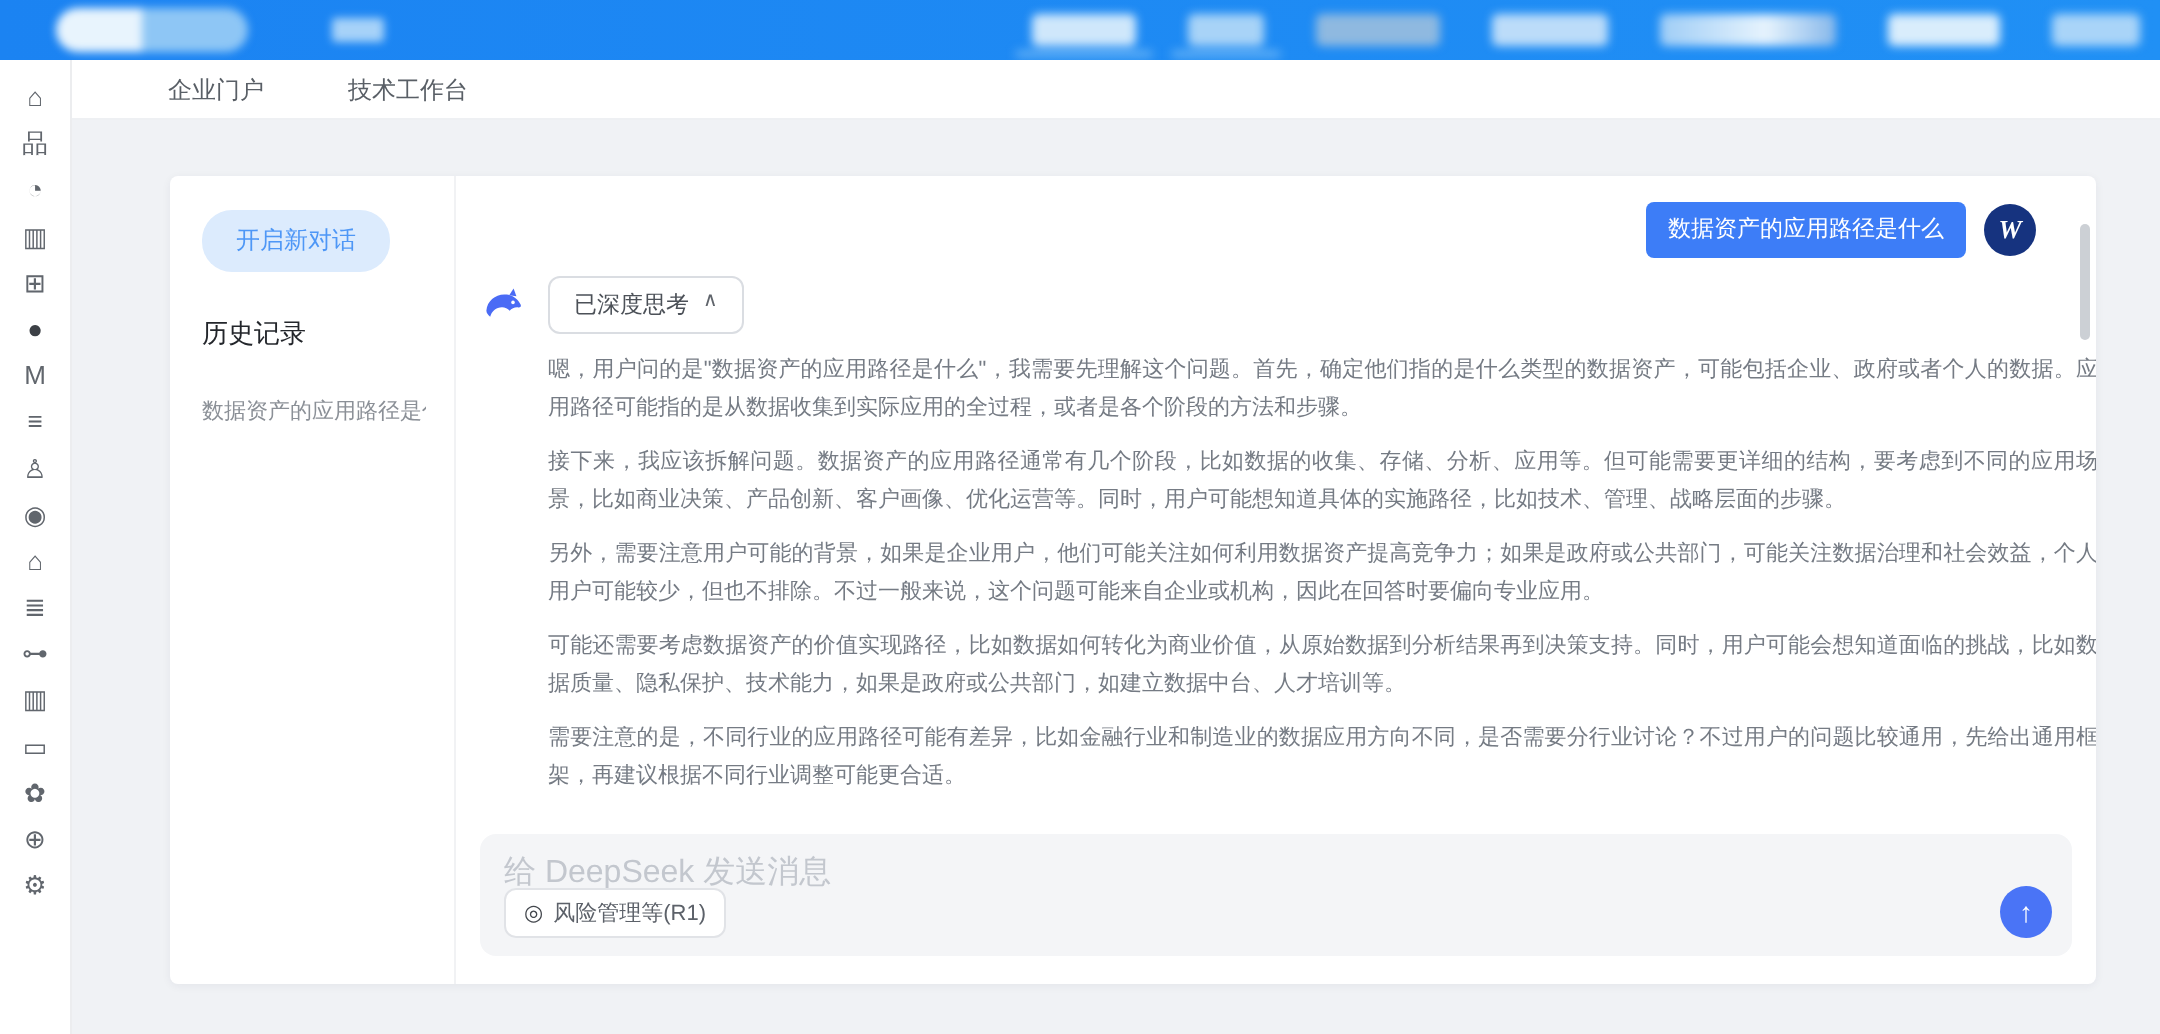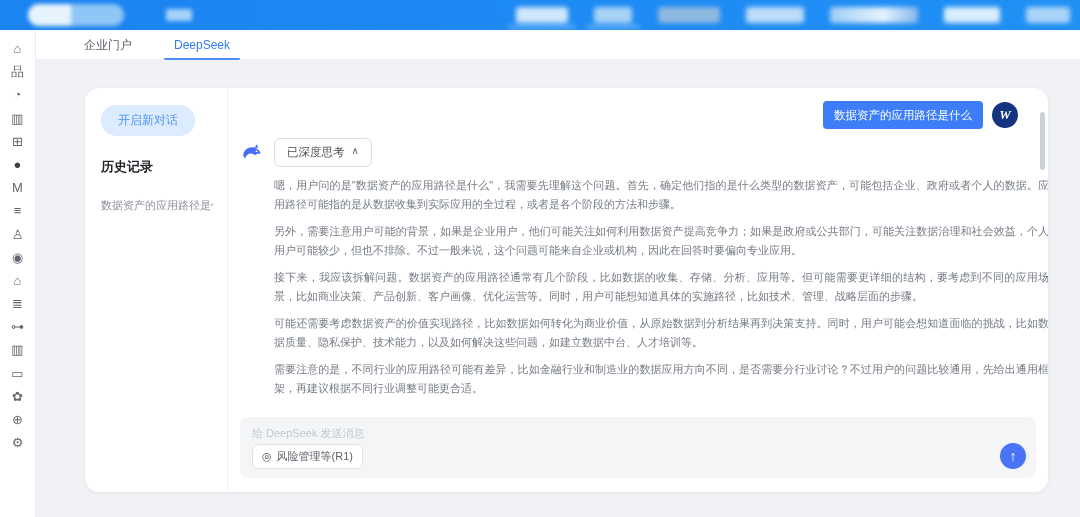--- a/index.html
+++ b/index.html
@@ -21,26 +21,26 @@
   .rail-icon.dark { color:#3c4046; }
 
   
   .tabbar { position:absolute; left:36px; top:30px; right:0; height:30px; background:#fff; border-bottom:1px solid #eef0f3; display:flex; align-items:flex-start; padding-left:34px; gap:14px; }
   .tab { font-size:12px; color:#595f66; padding:0 14px; height:30px; line-height:30px; cursor:pointer; position:relative; }
   .tab.active { color:#2e7cf6; }
   .tab.active::after { content:""; position:absolute; left:4px; right:4px; bottom:0; height:2px; background:#4b90f7; border-radius:1px; }
 
   
   .main { position:absolute; left:36px; top:60px; right:0; bottom:0; background:#f0f2f5; }
-  .card { position:absolute; left:49px; top:28px; width:963px; height:404px; background:#fff; border-radius:14px; box-shadow:0 1px 5px rgba(30,40,60,.06); display:flex; }
+  .card { position:absolute; left:49px; top:28px; width:963px; height:404px; background:#fff; border-radius:4px; box-shadow:0 1px 5px rgba(30,40,60,.06); display:flex; }
 
   
   .history { width:142px; padding:17px 14px 0 16px; flex:none; }
   .new-chat-btn { display:inline-block; background:#dcebfd; color:#4e97f6; font-size:12px; padding:7px 17px; border-radius:15px; cursor:pointer; }
-  .history-title { font-size:13px; color:#23262b; font-weight:700; margin-top:22px; }
+  .history-title { font-size:13px; color:#23262b; font-weight:400; margin-top:22px; }
   .history-item { font-size:11px; color:#8b9097; margin-top:22px; cursor:pointer; white-space:nowrap; overflow:hidden; }
 
   
   .chatcol { flex:1; position:relative; border-left:1px solid #f1f2f4; }
   .messages { position:absolute; left:0; top:0; right:0; height:330px; padding:13px 18px 0 12px; overflow:hidden; }
   .scroll-thumb { position:absolute; right:3px; top:24px; width:5px; height:58px; background:#ccd0d5; border-radius:3px; cursor:pointer; }
 
   .user-row { display:flex; justify-content:flex-end; align-items:center; gap:9px; padding-right:12px; }
   .user-bubble { background:#3d7df7; color:#fff; font-size:11.5px; line-height:14px; padding:7px 11px; border-radius:4px; cursor:default; }
   .user-avatar { width:26px; height:26px; border-radius:50%; background:#16337f; color:#fff; font-family:"Liberation Serif","DejaVu Serif",serif; font-style:italic; font-weight:bold; font-size:13px; display:flex; align-items:center; justify-content:center; }
@@ -48,21 +48,21 @@
   .ai-row { display:flex; align-items:center; gap:10px; margin-top:9px; }
   .whale-avatar { width:24px; height:24px; flex:none; }
   .thought-chip { border:1px solid #dadde2; border-radius:6px; background:#fff; color:#4c5158; font-size:11.5px; padding:6px 12px; display:flex; align-items:flex-start; gap:7px; cursor:pointer; }
   .caret { font-size:10px; color:#60656c; }
 
   .thought { margin:9px 0 0 34px; width:775px; max-height:240px; overflow:hidden; }
   .thought p { font-size:11px; line-height:18.5px; color:#757b84; margin-bottom:9px; text-align:justify; }
 
   
   .inputbox { position:absolute; left:12px; right:12px; bottom:14px; height:61px; background:#f4f5f7; border-radius:8px; padding:9px 12px; cursor:text; }
-  .placeholder { font-size:11px; color:#c3c7ce; }
+  .placeholder { font-size:16px; color:#c3c7ce; }
   .chip-r1 { position:absolute; left:12px; bottom:9px; background:#fff; border:1px solid #e1e3e7; border-radius:6px; padding:4px 9px; font-size:11px; color:#5c6169; display:flex; align-items:center; gap:5px; cursor:pointer; }
   .chip-r1 .ic { font-size:11px; color:#43474d; }
   .send-btn { position:absolute; right:10px; bottom:9px; width:26px; height:26px; border-radius:50%; background:#4a74f6; color:#fff; font-size:14px; display:flex; align-items:center; justify-content:center; cursor:pointer; }
 </style>
 </head>
 <body>
 
 <div class="topbar">
   <div class="logo-blur"></div>
   <div class="mini-blur"></div>
@@ -93,21 +93,21 @@
     <span class="rail-icon">⊶</span>
     <span class="rail-icon">▥</span>
     <span class="rail-icon">▭</span>
     <span class="rail-icon">✿</span>
     <span class="rail-icon">⊕</span>
     <span class="rail-icon">⚙</span>
   </div>
 
 <div class="tabbar" id="tabbar">
     <div class="tab">企业门户</div>
-    <div class="tab active">DeepSeek</div>
+    <div class="tab">技术工作台</div>
   </div>
 
 <div class="main">
   <div class="card">
 
     <div class="history">
       <span class="new-chat-btn">开启新对话</span>
       <div class="history-title">历史记录</div>
       <div id="history-list">
           <div class="history-item">数据资产的应用路径是什么</div>
@@ -131,23 +131,23 @@
             </svg>
           </span>
           <div class="thought-chip">
             <span>已深度思考</span>
             <span class="caret">∧</span>
           </div>
         </div>
 
         <div class="thought" id="thought">
             <p>嗯，用户问的是"数据资产的应用路径是什么"，我需要先理解这个问题。首先，确定他们指的是什么类型的数据资产，可能包括企业、政府或者个人的数据。应用路径可能指的是从数据收集到实际应用的全过程，或者是各个阶段的方法和步骤。</p>
+            <p>接下来，我应该拆解问题。数据资产的应用路径通常有几个阶段，比如数据的收集、存储、分析、应用等。但可能需要更详细的结构，要考虑到不同的应用场景，比如商业决策、产品创新、客户画像、优化运营等。同时，用户可能想知道具体的实施路径，比如技术、管理、战略层面的步骤。</p>
             <p>另外，需要注意用户可能的背景，如果是企业用户，他们可能关注如何利用数据资产提高竞争力；如果是政府或公共部门，可能关注数据治理和社会效益，个人用户可能较少，但也不排除。不过一般来说，这个问题可能来自企业或机构，因此在回答时要偏向专业应用。</p>
-            <p>接下来，我应该拆解问题。数据资产的应用路径通常有几个阶段，比如数据的收集、存储、分析、应用等。但可能需要更详细的结构，要考虑到不同的应用场景，比如商业决策、产品创新、客户画像、优化运营等。同时，用户可能想知道具体的实施路径，比如技术、管理、战略层面的步骤。</p>
-            <p>可能还需要考虑数据资产的价值实现路径，比如数据如何转化为商业价值，从原始数据到分析结果再到决策支持。同时，用户可能会想知道面临的挑战，比如数据质量、隐私保护、技术能力，以及如何解决这些问题，如建立数据中台、人才培训等。</p>
+            <p>可能还需要考虑数据资产的价值实现路径，比如数据如何转化为商业价值，从原始数据到分析结果再到决策支持。同时，用户可能会想知道面临的挑战，比如数据质量、隐私保护、技术能力，如果是政府或公共部门，如建立数据中台、人才培训等。</p>
             <p>需要注意的是，不同行业的应用路径可能有差异，比如金融行业和制造业的数据应用方向不同，是否需要分行业讨论？不过用户的问题比较通用，先给出通用框架，再建议根据不同行业调整可能更合适。</p>
           </div>
       </div>
 
       <div class="scroll-thumb"></div>
 
       <div class="inputbox">
         <div class="placeholder">给 DeepSeek 发送消息</div>
         <div class="chip-r1">
           <span class="ic">◎</span>

